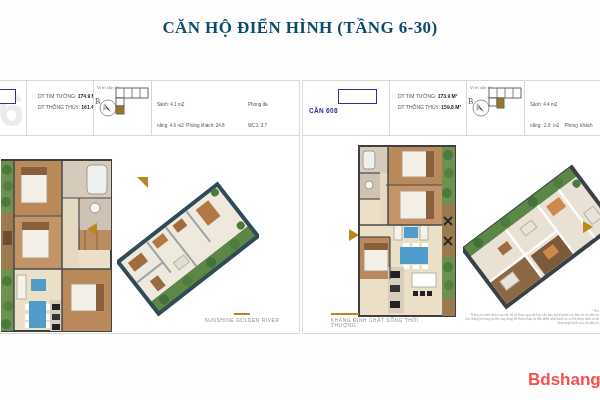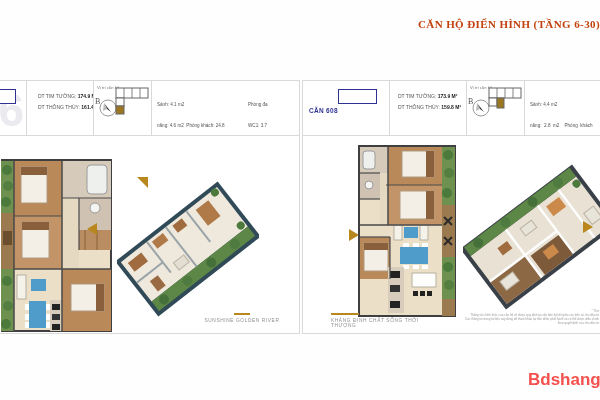--- a/index.html
+++ b/index.html
@@ -1,21 +1,21 @@
 <!DOCTYPE html>
 <html><head>
 <meta charset="utf-8">
 <style>
   html,body{margin:0;padding:0;background:#fff;}
   #canvas{position:relative;width:600px;height:400px;background:#fefefe;overflow:hidden;
           font-family:"Liberation Sans","DejaVu Sans",sans-serif;color:#4a4a4a;}
   
-  .page-title{position:absolute;top:18px;left:0;width:100%;text-align:right;
-    font-family:"Liberation Serif","DejaVu Serif",serif;font-weight:700;font-size:11px;
-    letter-spacing:.4px;color:#c2410c;}
+  .page-title{position:absolute;top:18px;left:0;width:100%;text-align:center;
+    font-family:"Liberation Serif","DejaVu Serif",serif;font-weight:700;font-size:17px;
+    letter-spacing:.4px;color:#0c4a6e;}
   
   .panel{position:absolute;top:80px;height:252px;border:1px solid #d9d9d9;background:#fff;}
   .panel-left{left:-70px;width:368px;}
   .panel-right{left:302px;width:360px;}
   .panel-header{position:absolute;top:0;left:0;right:0;height:54px;border-bottom:1px solid #d9d9d9;}
   .cell{position:absolute;top:0;bottom:0;border-right:1px solid #d9d9d9;overflow:hidden;}
   .panel-left  .c1{left:0;width:95px;} .panel-left  .c2{left:95px;width:67px;}
   .panel-left  .c3{left:162px;width:58px;} .panel-left  .c4{left:220px;width:148px;border-right:none;}
   .panel-right .c1{left:0;width:86px;} .panel-right .c2{left:86px;width:77px;}
   .panel-right .c3{left:163px;width:58px;} .panel-right .c4{left:221px;width:139px;border-right:none;}

